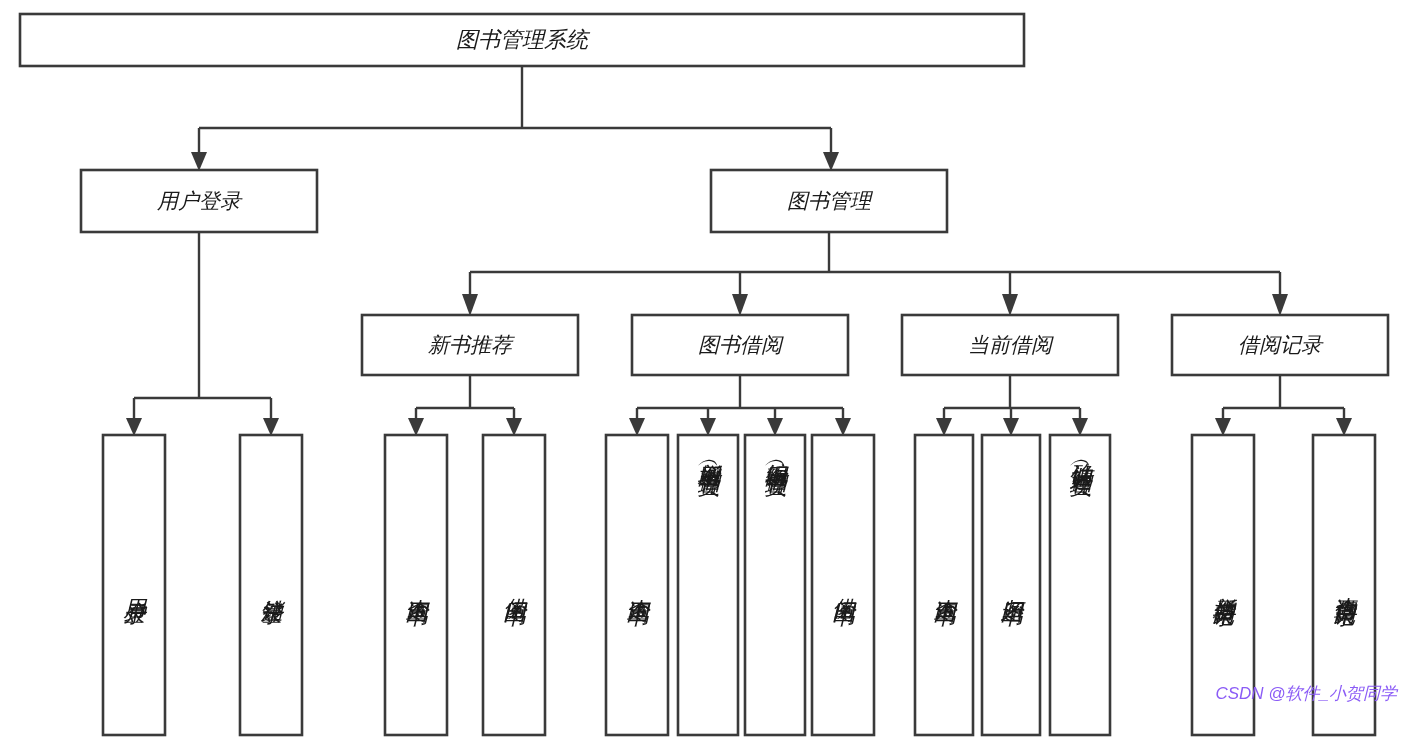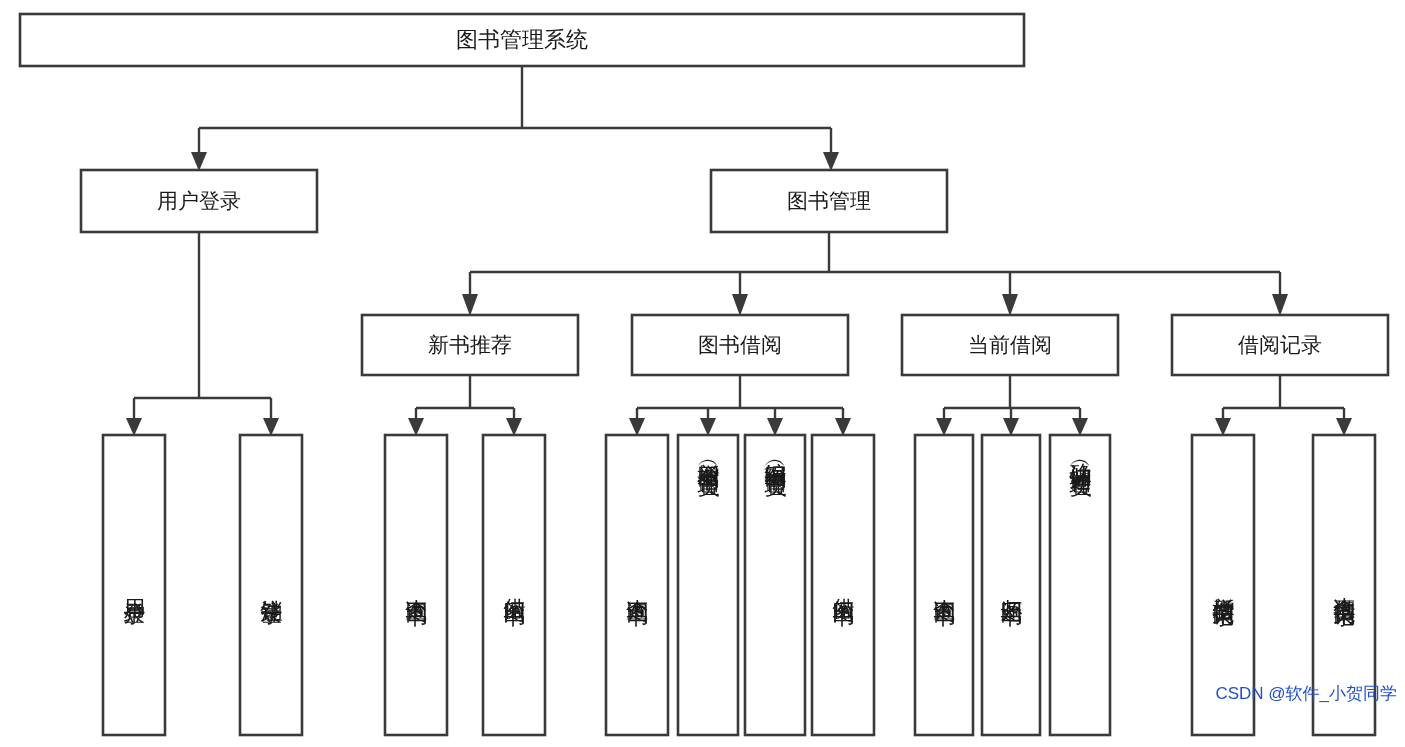--- a/index.html
+++ b/index.html
@@ -11,20 +11,21 @@
     width: 1405px;
     height: 747px;
     overflow: hidden;
     font-family: "Liberation Sans", "DejaVu Sans", sans-serif;
   }
   #diagram-root {
     position: relative;
     width: 1405px;
     height: 709px;
     background: #ffffff;
+    font-style: italic;
   }
   svg.diagram-canvas {
     position: absolute;
     top: 0;
     left: 0;
     width: 1405px;
     height: 747px;
     display: block;
   }
   .node-box {
@@ -73,21 +74,21 @@
     letter-spacing: 2px;
     color: #1a1a1a;
     white-space: nowrap;
   }
   .watermark {
     position: absolute;
     right: 8px;
     bottom: 4px;
     font-family: "Liberation Sans", "DejaVu Sans", sans-serif;
     font-size: 17px;
-    color: #1d4ed8;
+    color: #8b5cf6;
     white-space: nowrap;
     pointer-events: none;
   }
 </style>
 </head>
 <body>
 
 <div id="diagram-root">
 
   <svg class="diagram-canvas" viewBox="0 0 1405 747" xmlns="http://www.w3.org/2000/svg">

